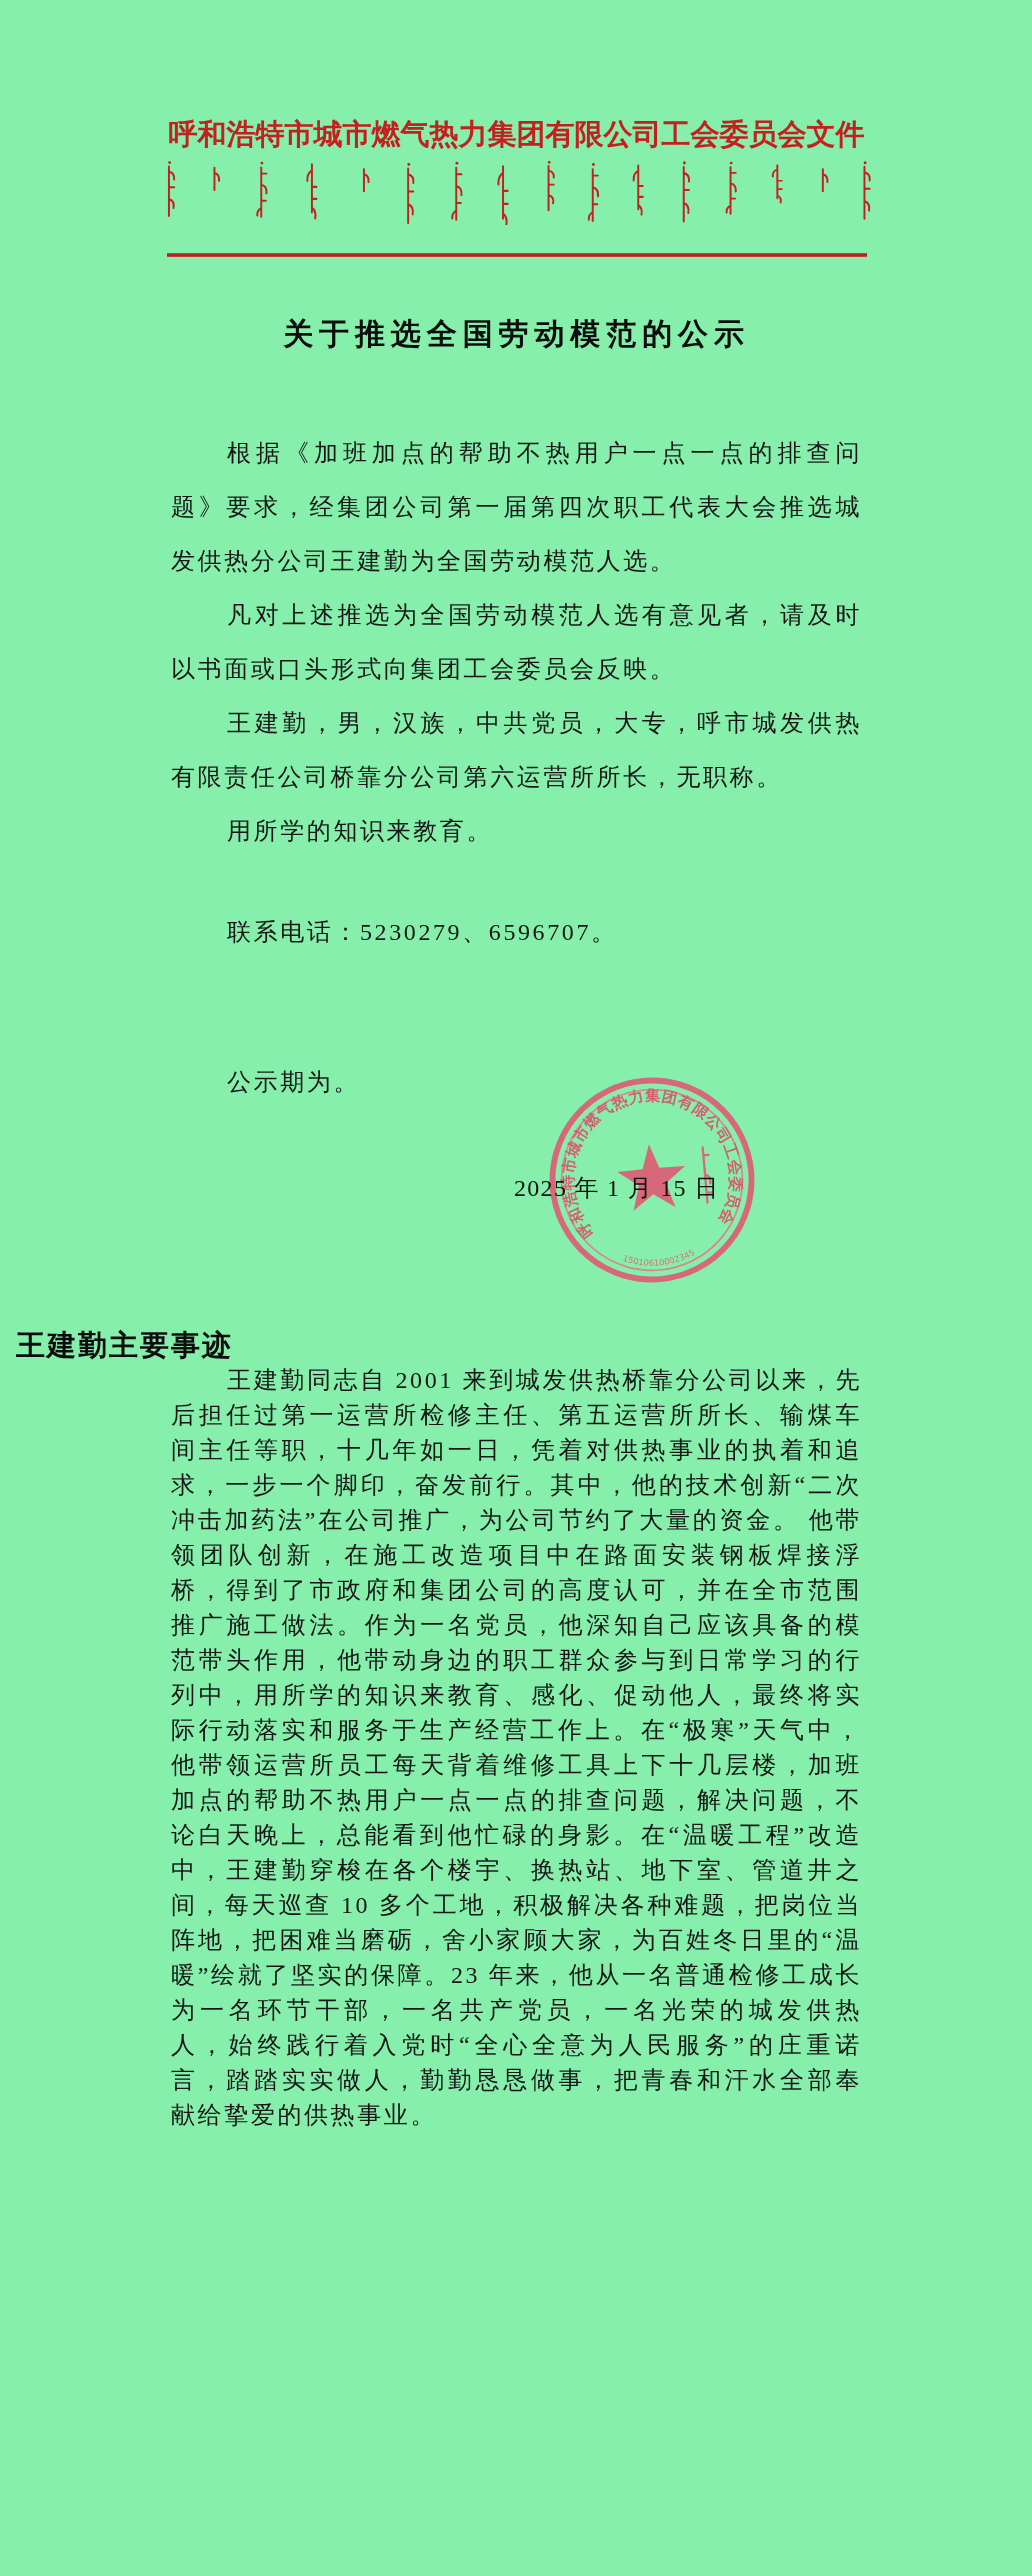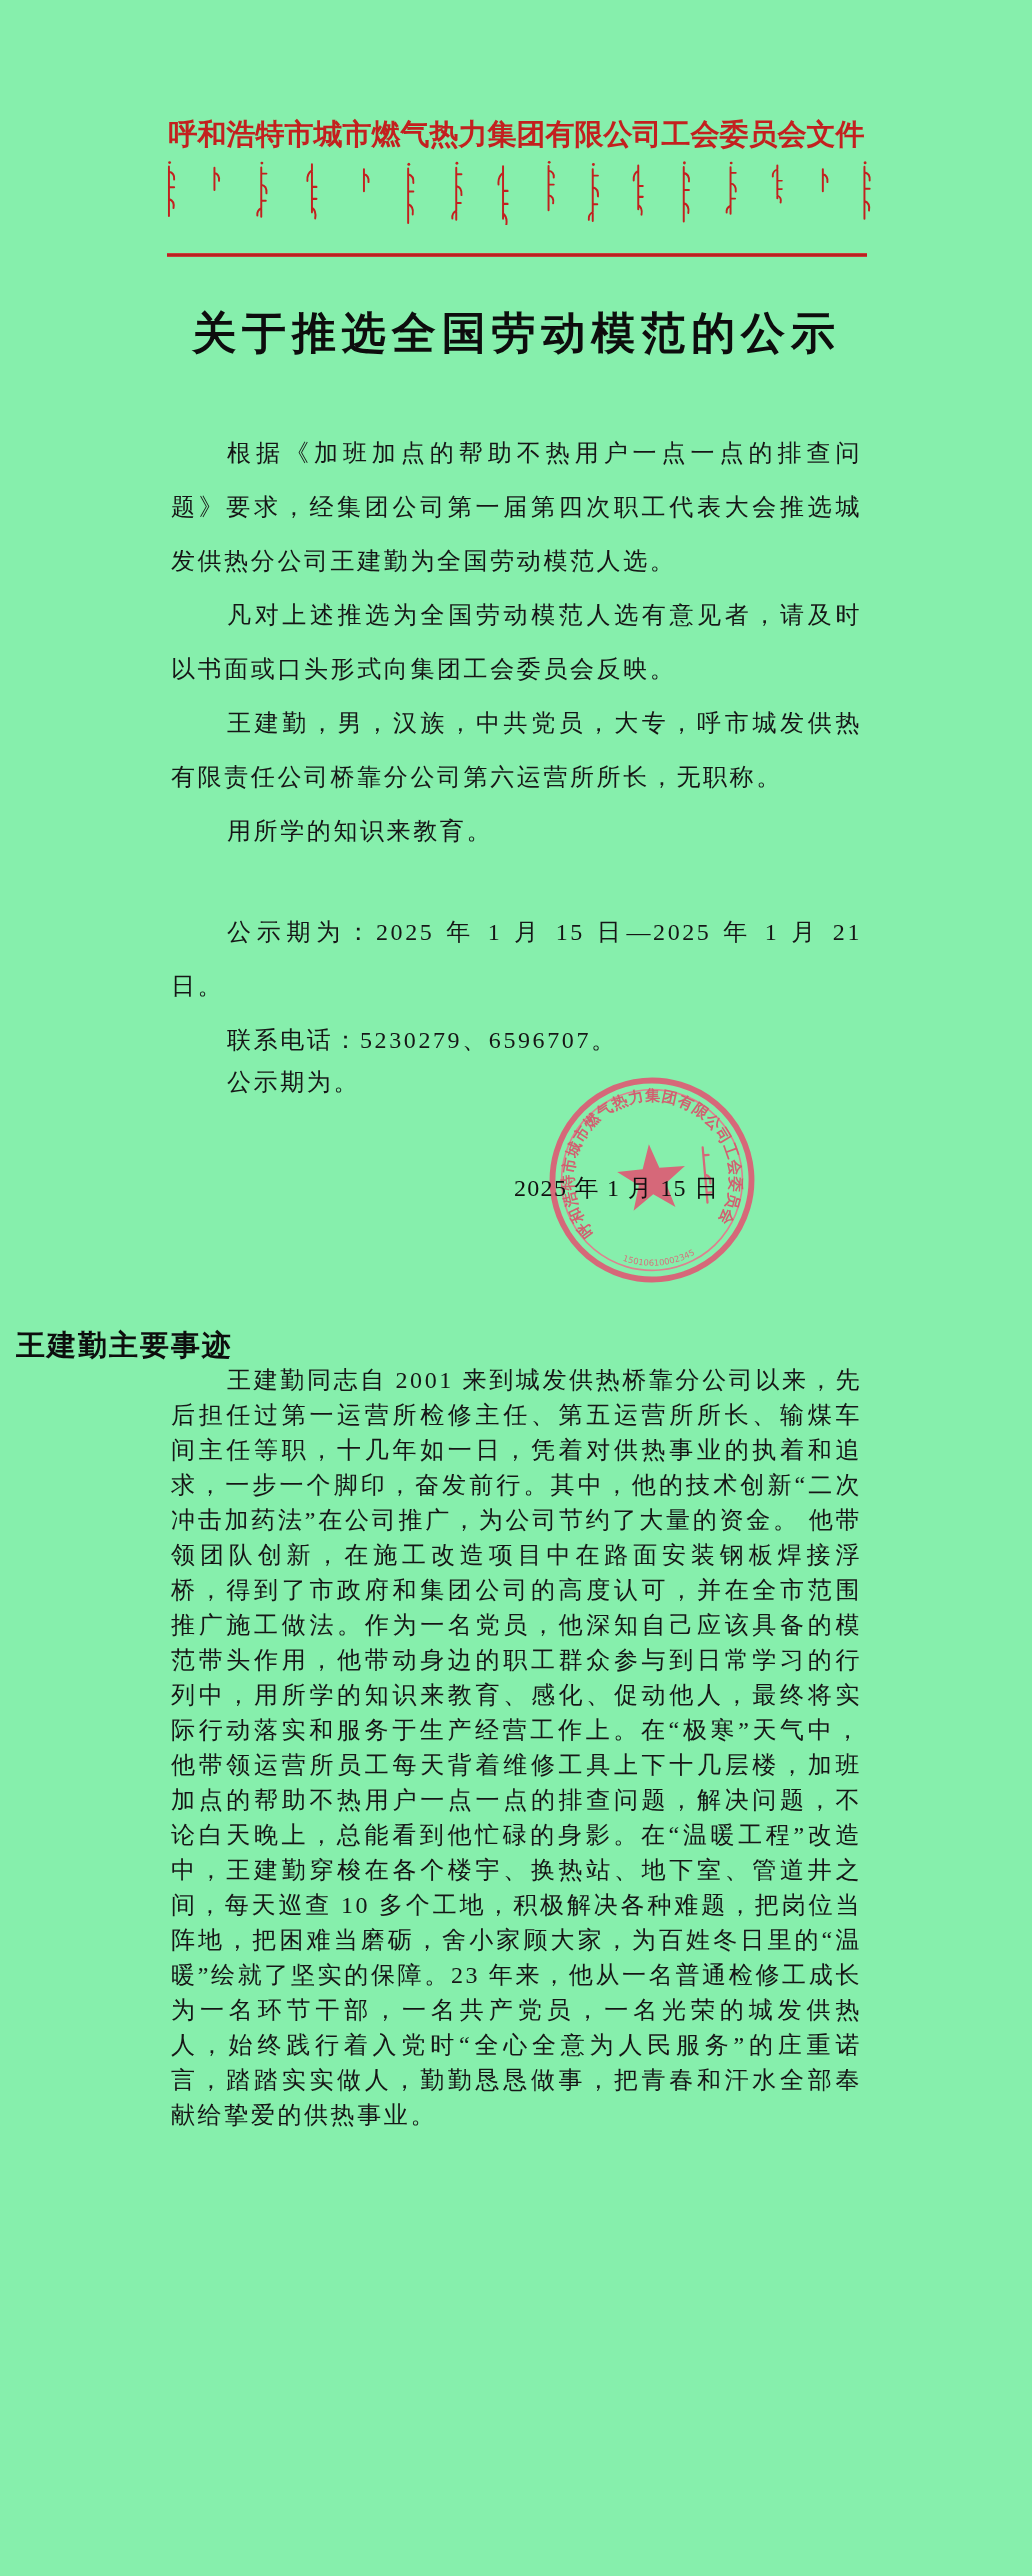--- a/index.html
+++ b/index.html
@@ -22,21 +22,21 @@
     white-space:nowrap;
   }
   .mongolian{position:absolute;top:160px;left:163px;}
   .red-rule{
     position:absolute;top:253px;left:167px;width:700px;height:3.9px;
     background:linear-gradient(#d34a48,#b01513,#d34a48);
   }
   .title1{
     position:absolute;top:310px;left:0;width:100%;margin:0;
     text-align:center;
-    font-size:44px;font-weight:bold;color:#0d0d0d;
+    font-size:30px;font-weight:bold;color:#0d0d0d;
     letter-spacing:5.9px;line-height:48px;
     white-space:nowrap;
   }
   .body1,.meta-block,.body2{
     position:absolute;left:171px;width:691px;
     font-size:24px;
     text-align:justify;
     letter-spacing:2.6px;
     word-break:break-all;
   }
@@ -113,21 +113,20 @@
   <h1 class="title1">关于推选全国劳动模范的公示</h1>
 
   <div class="body1">
     <p>根据《加班加点的帮助不热用户一点一点的排查问题》要求，经集团公司第一届第四次职工代表大会推选城发供热分公司王建勤为全国劳动模范人选。</p>
     <p>凡对上述推选为全国劳动模范人选有意见者，请及时以书面或口头形式向集团工会委员会反映。</p>
     <p>王建勤，男，汉族，中共党员，大专，呼市城发供热有限责任公司桥靠分公司第六运营所所长，无职称。</p>
     <p>用所学的知识来教育。</p>
   </div>
 
   <div class="meta-block">
-    <p>公示期为：2025 年 1 月 15 日—2025 年 1 月 21 日。</p>
     <p>联系电话：5230279、6596707。</p>
   </div>
 
   <p class="closing">公示期为。</p>
 
   <svg class="seal" viewBox="0 0 326 326" aria-hidden="true">
     <defs>
       <path id="sealArcTop" d="M 78 248 A 121 121 0 1 1 248 248" fill="none"></path>
       <path id="sealArcBottom" d="M 87 271 A 133 133 0 0 0 239 271" fill="none"></path>
     </defs>

